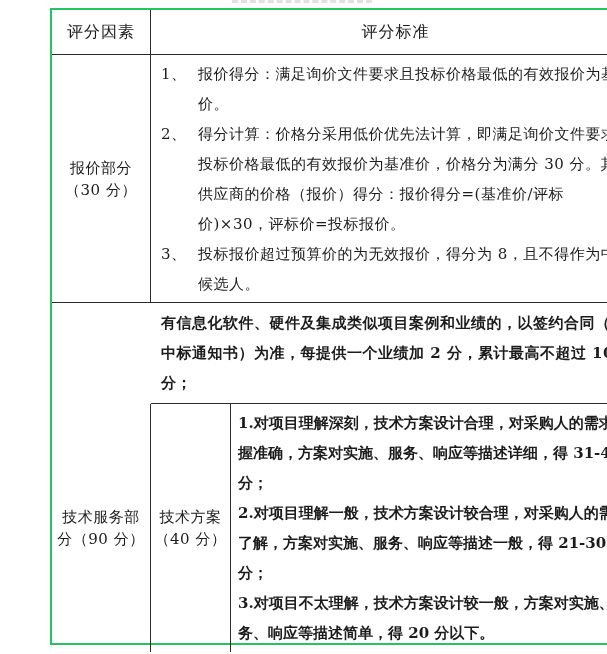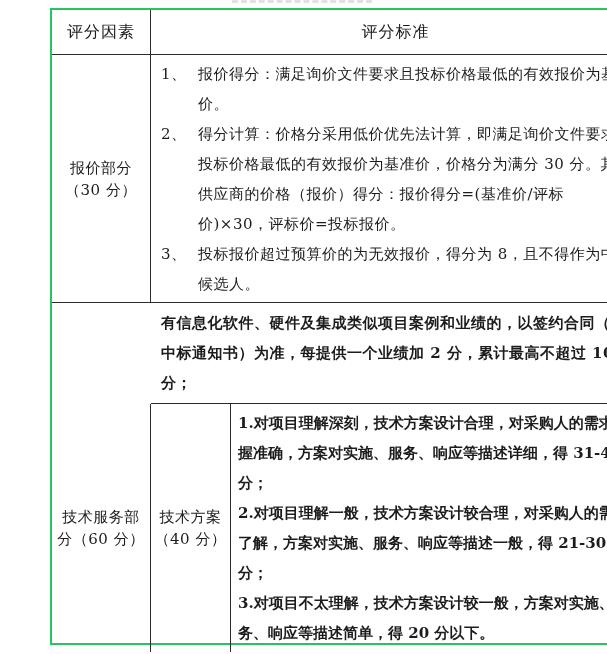--- a/index.html
+++ b/index.html
@@ -108,21 +108,21 @@
         <span class="num">3、</span>
         <span class="txt">投标报价超过预算价的为无效报价，得分为 8，且不得作为中标候选人。</span>
       </div>
     </div>
 
     <div class="cell biz-cell span23 b-b">
       <p>有信息化软件、硬件及集成类似项目案例和业绩的，以签约合同（或中标通知书）为准，每提供一个业绩加 2 分，累计最高不超过 10 分；</p>
     </div>
 
     <div class="cell center factor-cell b-r">技术服务部
-分（60 分）</div>
+分（90 分）</div>
     <div class="cell center factor-cell b-r">技术方案
 （40 分）</div>
     <div class="cell tech-cell">
       <p>1.对项目理解深刻，技术方案设计合理，对采购人的需求把握准确，方案对实施、服务、响应等描述详细，得 31-40 分；</p>
       <p>2.对项目理解一般，技术方案设计较合理，对采购人的需求了解，方案对实施、服务、响应等描述一般，得 21-30 分；</p>
       <p>3.对项目不太理解，技术方案设计较一般，方案对实施、服务、响应等描述简单，得 20 分以下。</p>
     </div>
 
   </div>
 </div>

